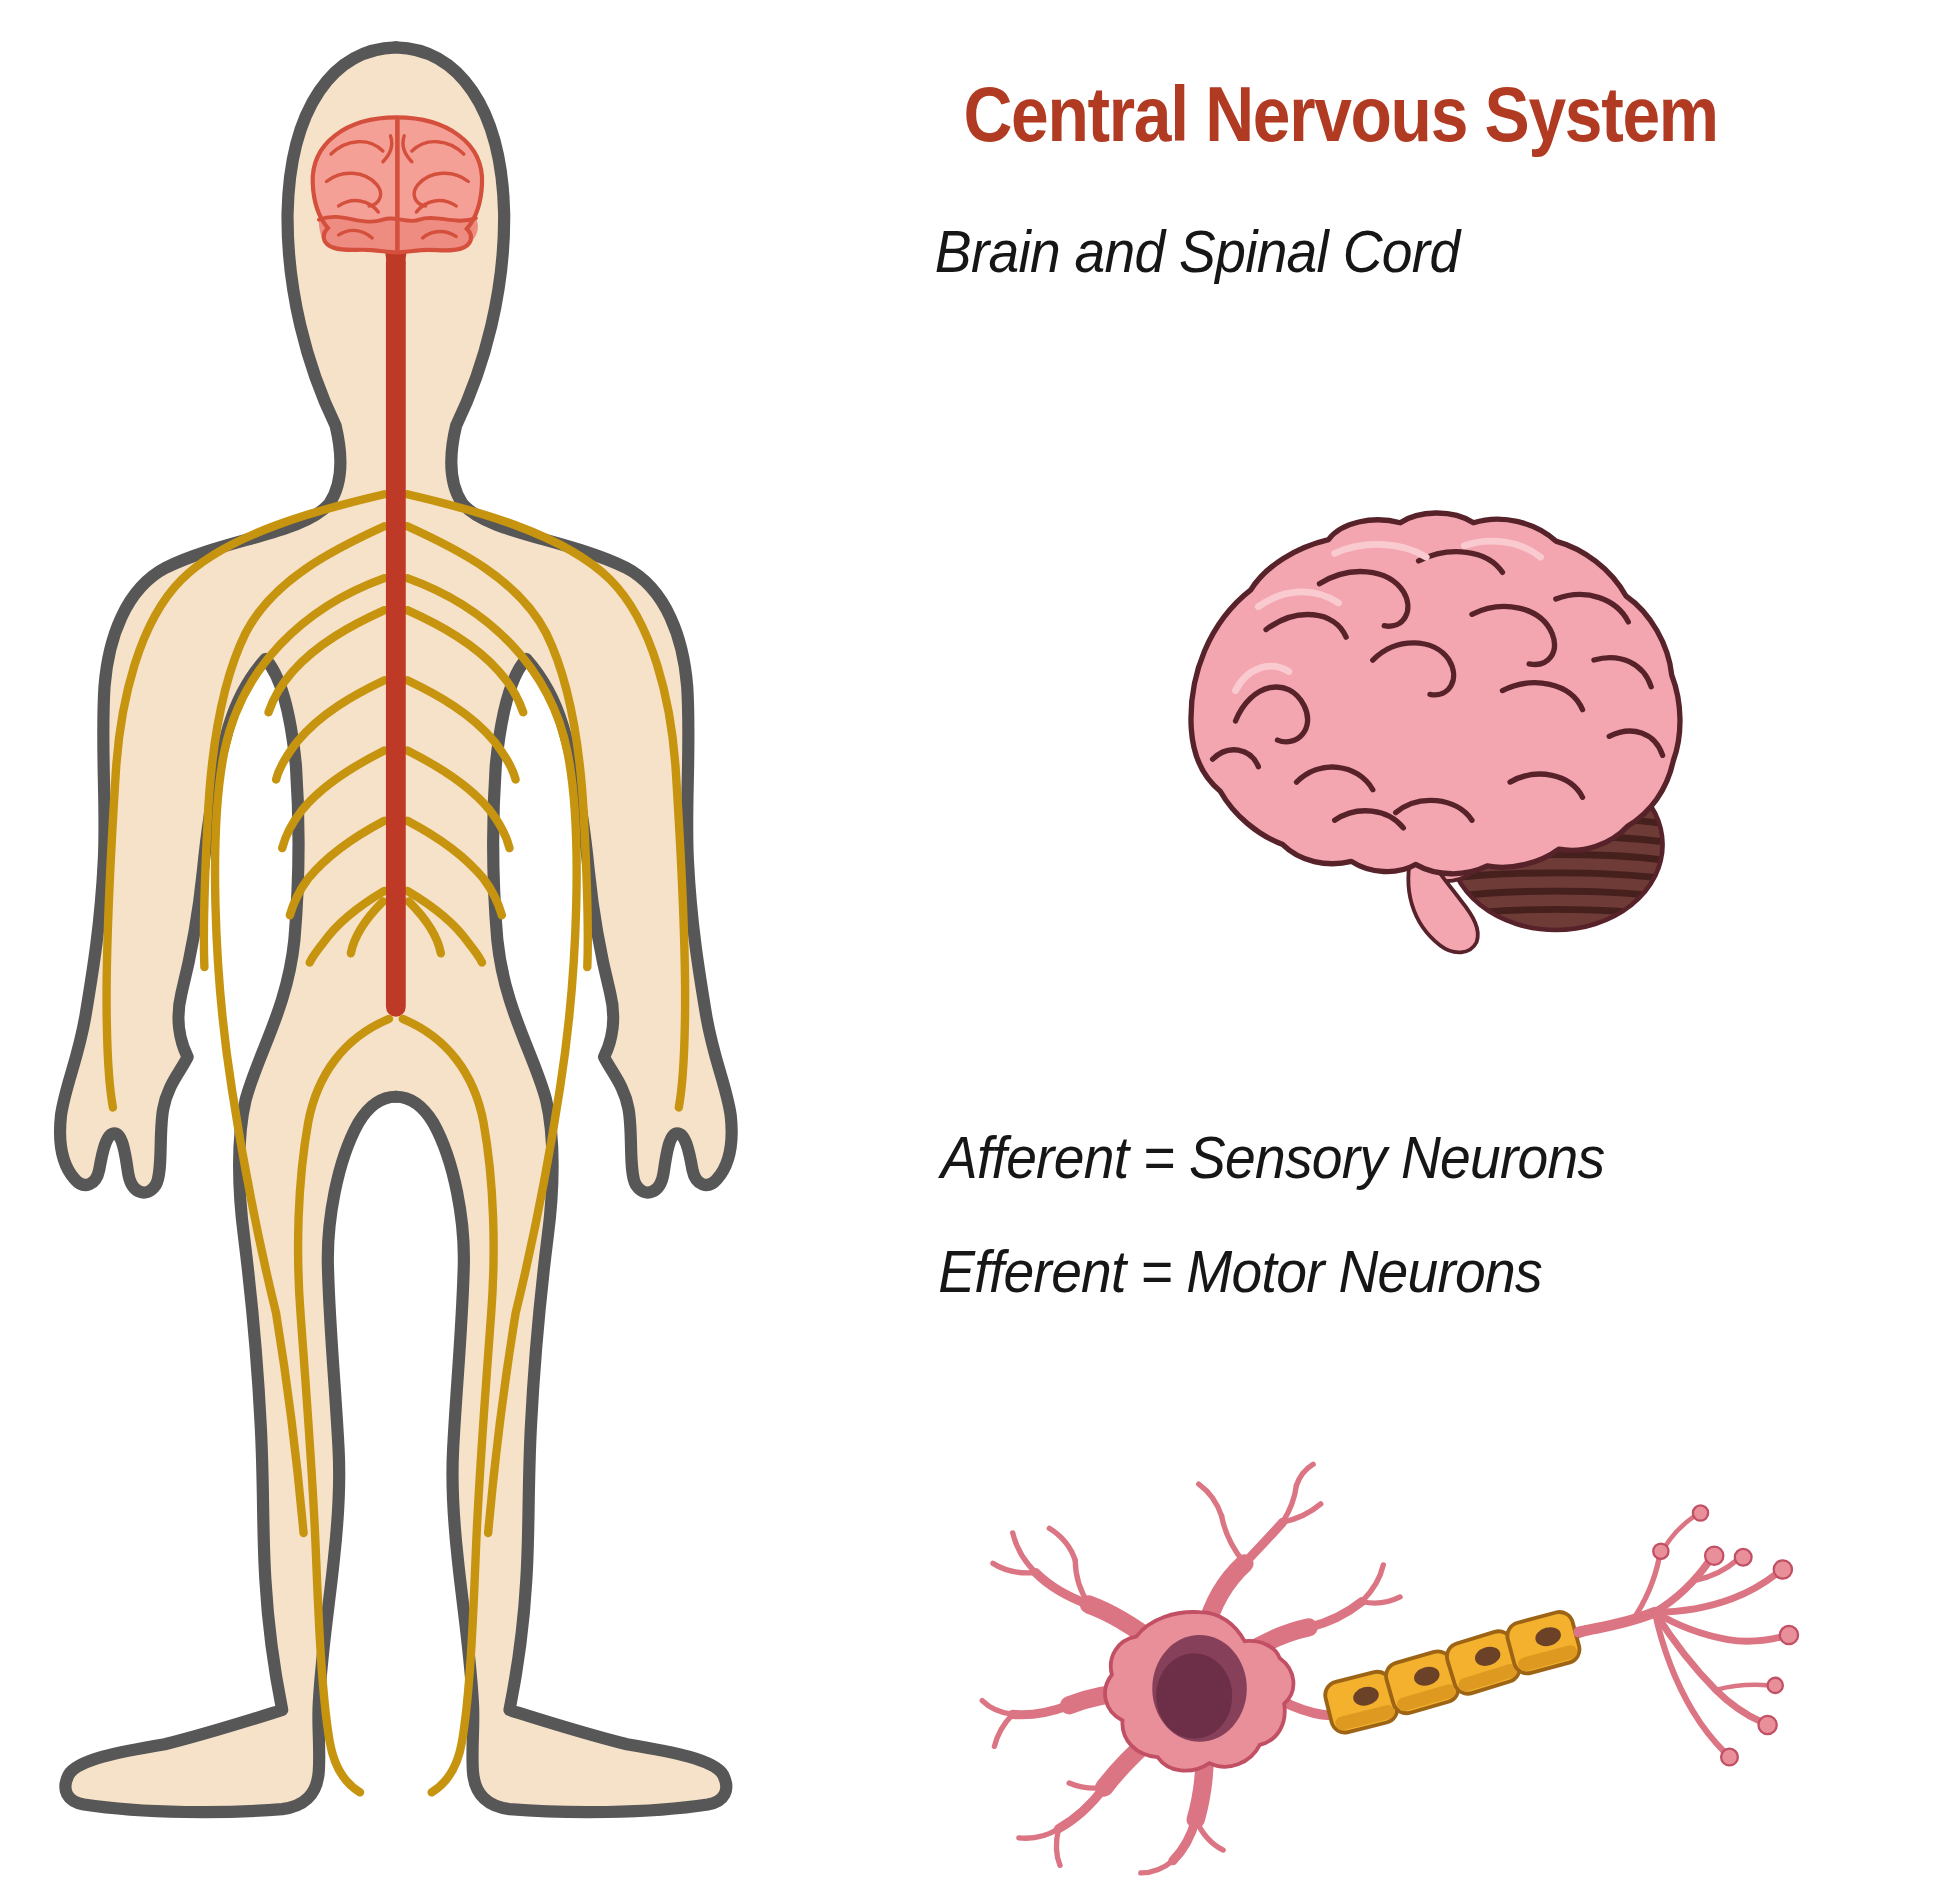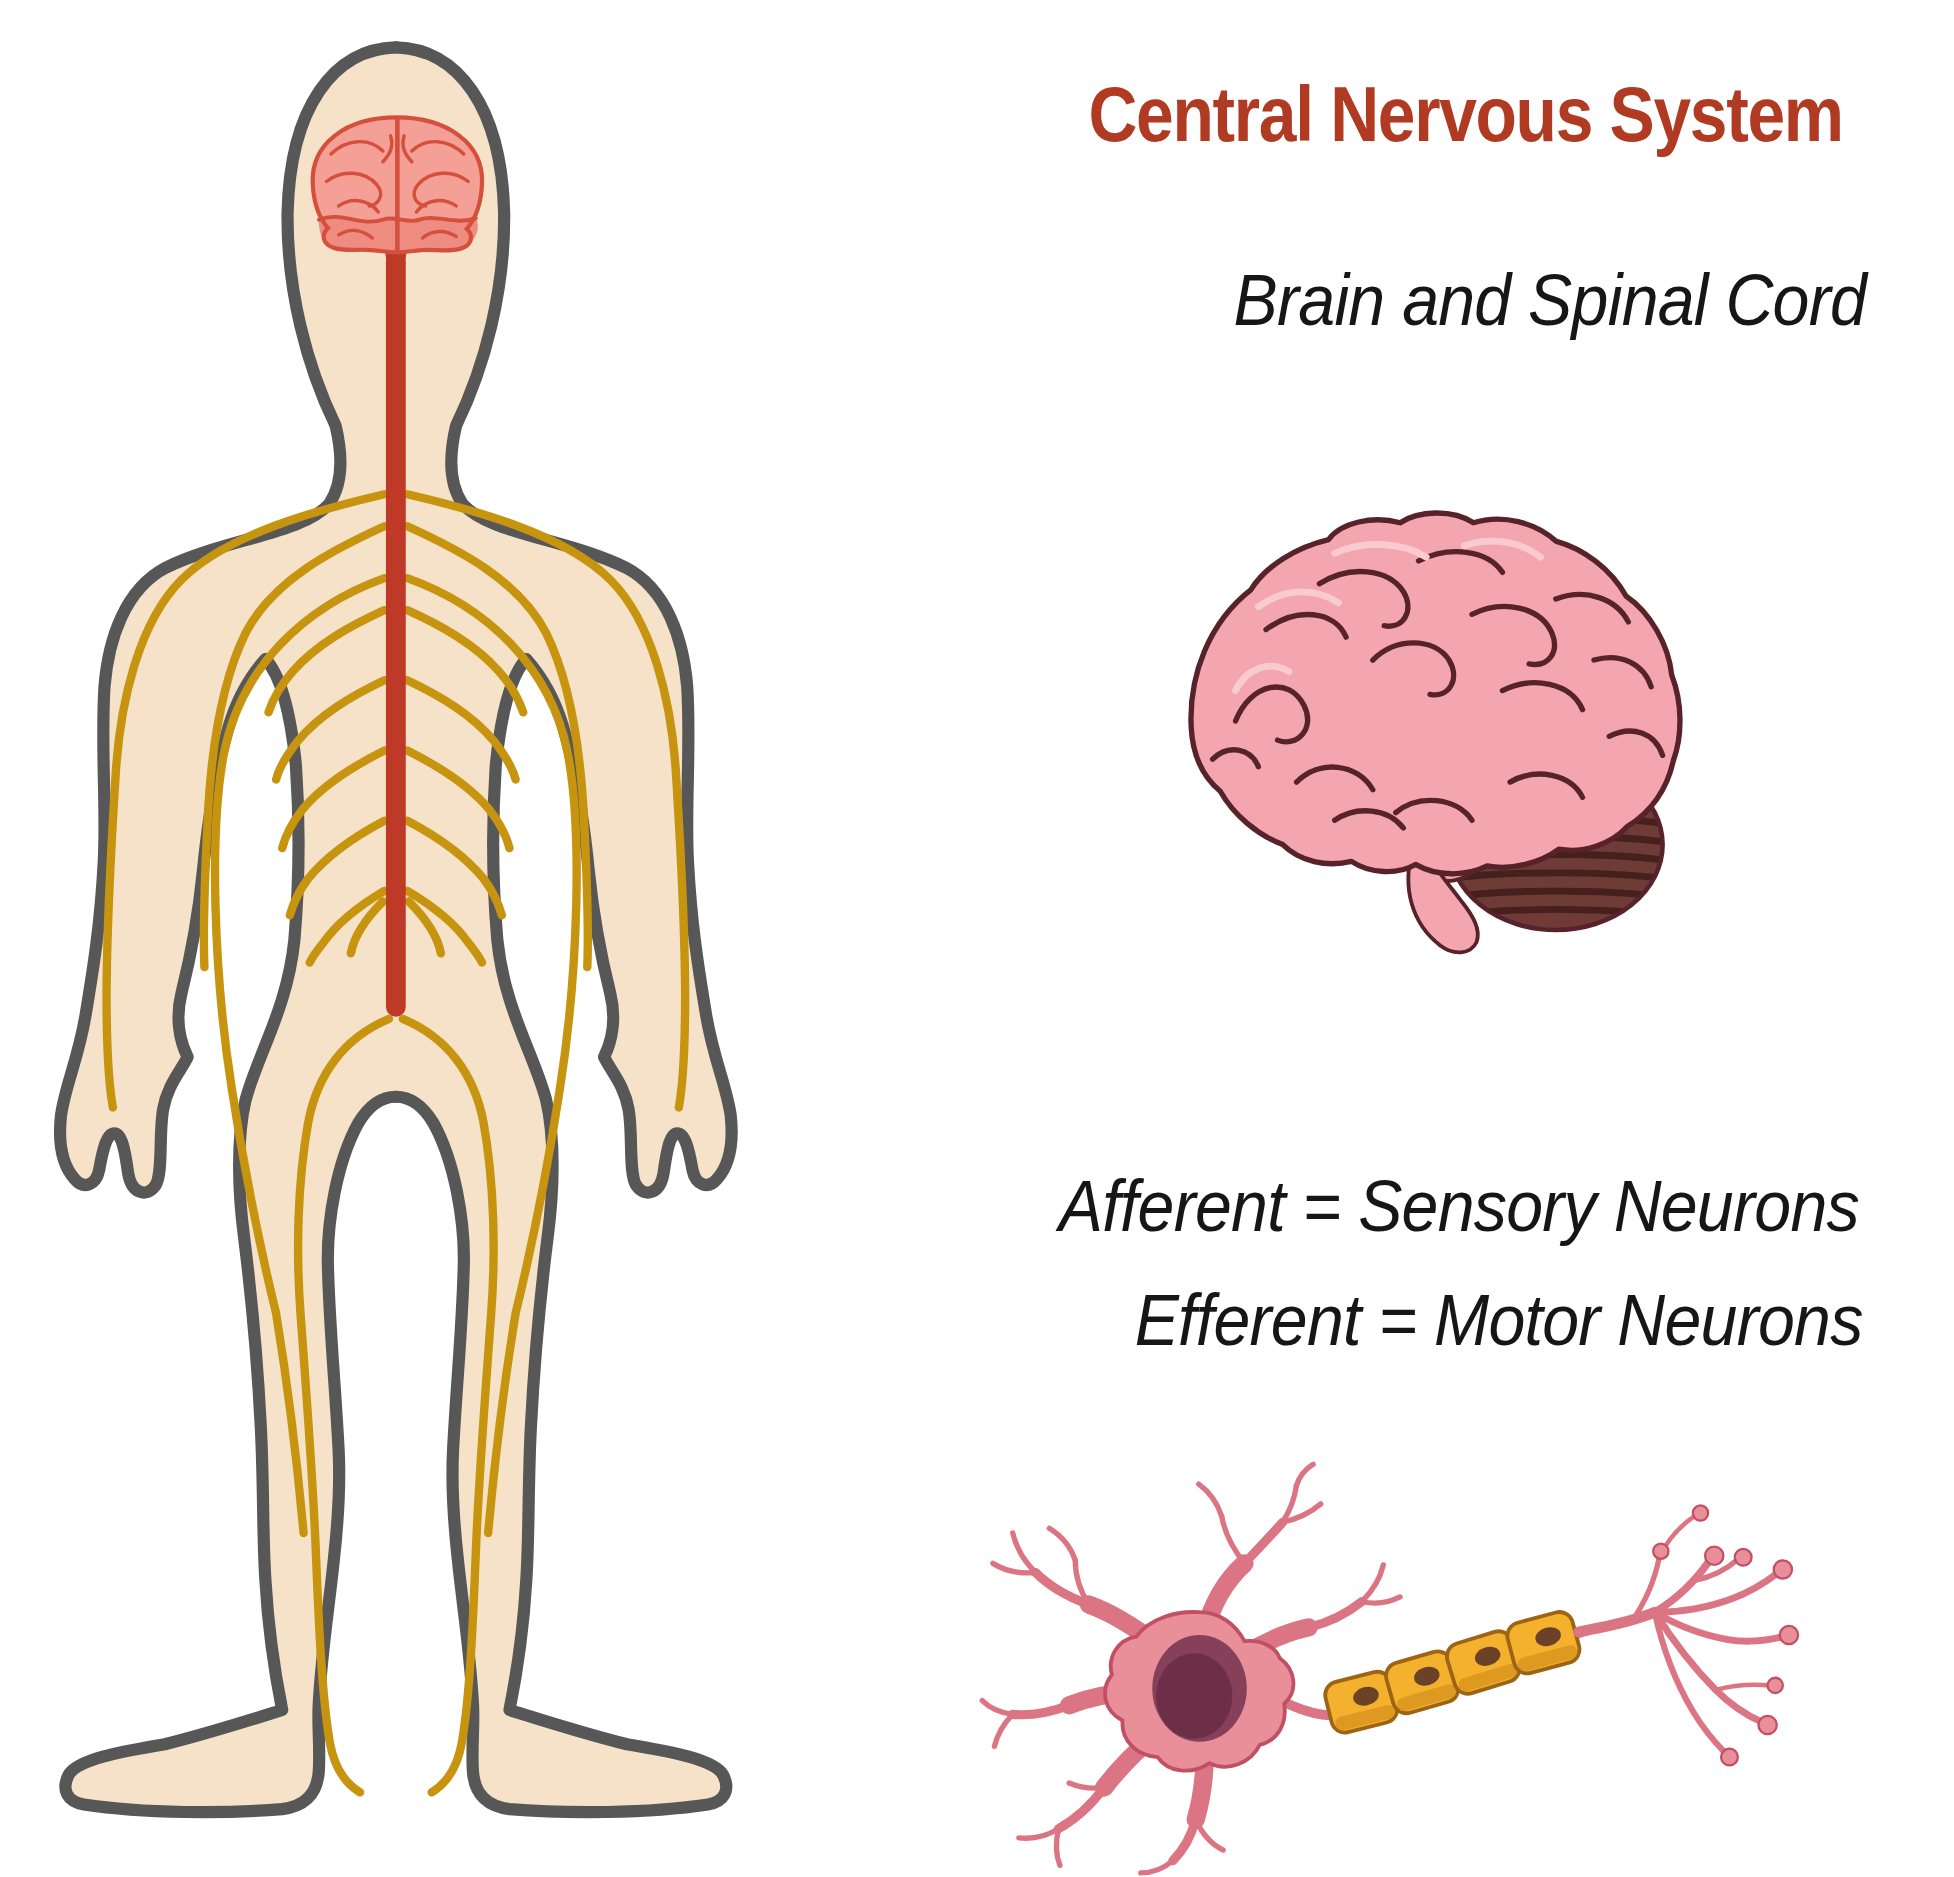--- a/index.html
+++ b/index.html
@@ -1,20 +1,20 @@
 <!DOCTYPE html>
 <html style="--page_bg: #FFFFFF; --accent_cns: #B13A23; --accent_pns: #C2950E; --text: #161616; --skin: #F6E2C8; --body_outline: #575757; --nerve_gold: #C6940F; --cord_red: #BE3A27; --head_brain_fill: #F4A096; --head_brain_band: #EE8C81; --head_brain_line: #D5503C; --brain_pink: #F3A6AF; --brain_highlight: #F9CBD0; --brain_outline: #57222A; --cerebellum_fill: #6E3B37; --cerebellum_stripe: #45201D; --neuron_fill: #E98F9A; --neuron_stroke: #C25064; --dendrite: #DB7583; --nucleus_fill: #87405A; --nucleus_dark: #6C2F47; --myelin_fill: #F3B12D; --myelin_shade: #DE9A20; --myelin_outline: #9C6414; --myelin_nucleus: #6B4227;font-size:12.2px"><head>
 <meta charset="utf-8">
 <style>
   html,body{margin:0;padding:0;background:#fff;}
   .canvas{position:relative;width:1954px;height:1877px;background:var(--page_bg,#fff);overflow:hidden;
           font-family:"Liberation Sans",sans-serif;}
-  .rightcol-text{position:absolute;left:872px;width:1022px;text-align:right;white-space:nowrap;}
+  .rightcol-text{position:absolute;left:912px;width:1022px;text-align:left;white-space:nowrap;}
   .sec-title{font-weight:bold;font-size:77px;line-height:77px;letter-spacing:-1.5px;}
-  .sec-sub{font-style:italic;font-size:72px;line-height:72px;letter-spacing:-0.8px;color:var(--text,#161616);margin-top:48px;}
+  .sec-sub{font-style:italic;font-size:60px;line-height:72px;letter-spacing:-0.8px;color:var(--text,#161616);}
   .cond{display:inline-block;transform:scaleX(0.88);transform-origin:50% 50%;}
   .cond2{display:inline-block;transform:scaleX(0.92);transform-origin:50% 50%;}
   .cns-color{color:var(--accent_cns,#B13A23);}
   .pns-color{color:var(--accent_pns,#C2950E);}
   svg{position:absolute;display:block;}
   
   .f-skin{fill:var(--skin);}
   .s-outline{stroke:var(--body_outline);stroke-width:16;fill:none;stroke-linecap:round;stroke-linejoin:round;}
   .nerve{stroke:var(--nerve_gold);stroke-width:11;fill:none;stroke-linecap:round;}
   .cord{stroke:var(--cord_red);stroke-width:26;fill:none;stroke-linecap:round;}

